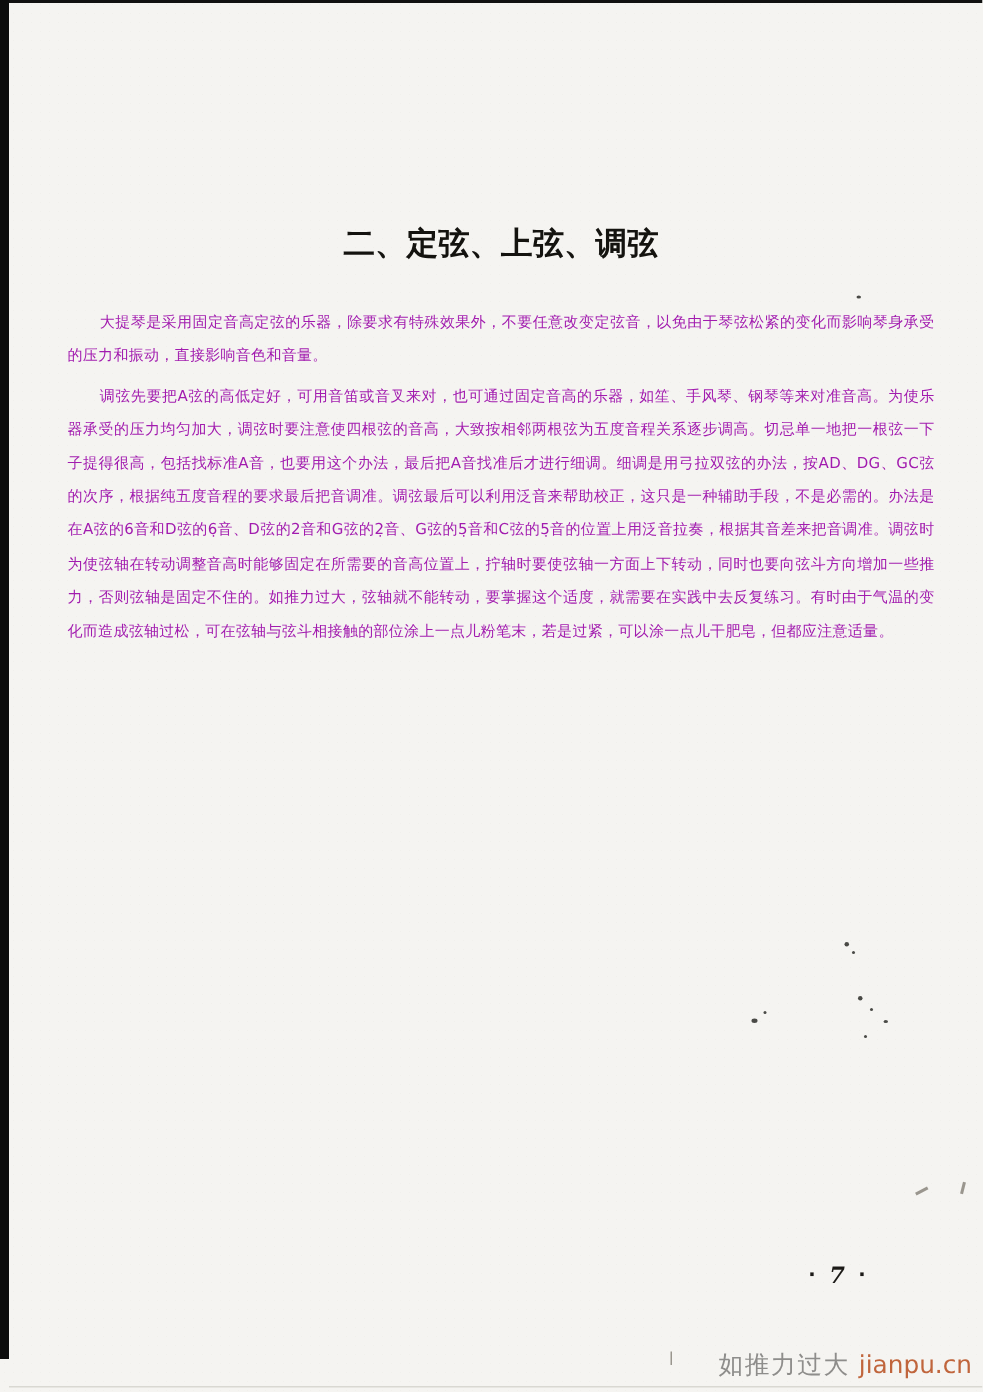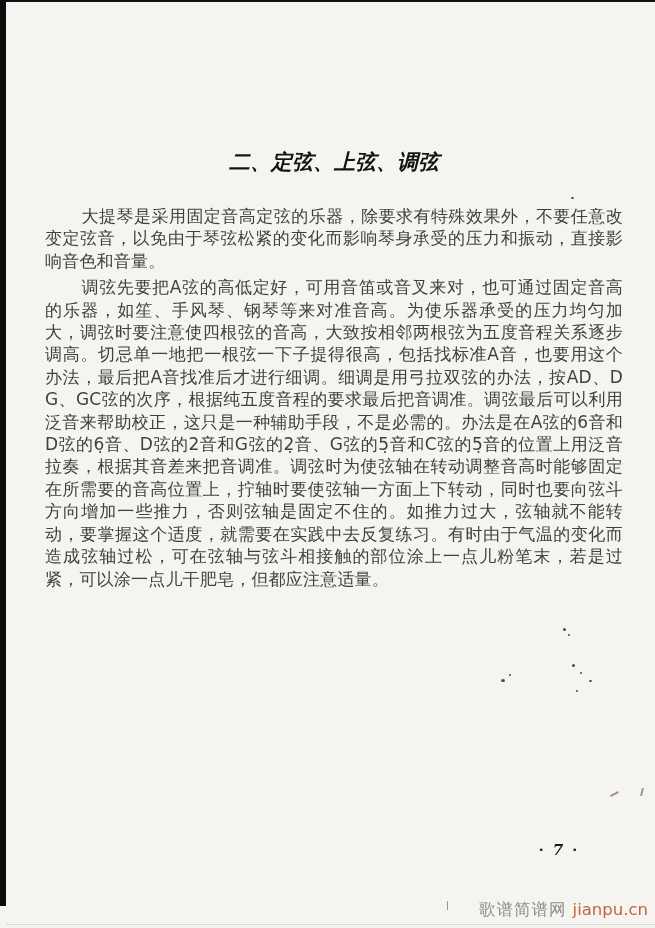--- a/index.html
+++ b/index.html
@@ -37,28 +37,27 @@
     position: absolute; left: 45px; top: 0;
     width: 578px;
   }
   .section-title {
     margin: 148px 0 0 0;
     text-align: center;
     font-size: 21px;
     font-weight: bold;
     letter-spacing: 0px;
     color: #14130f;
-    font-style: italic;
   }
   .body-text { margin-top: 29px; }
   .para {
     margin: 0 0 4px 0;
-    font-size: 17px;
+    font-size: 10px;
     line-height: 22.4px;
-    color: #404040;
+    color: #a21caf;
     text-align: justify;
     text-indent: 2.15em;
     letter-spacing: 0.2px;
     word-break: break-all;
   }
   .page-number {
     position: absolute;
     left: 528px; top: 841px;
     width: 60px;
     text-align: center;
@@ -98,21 +97,21 @@
     <p class="para">大提琴是采用固定音高定弦的乐器，除要求有特殊效果外，不要任意改变定弦音，以免由于琴弦松紧的变化而影响琴身承受的压力和振动，直接影响音色和音量。</p>
     <p class="para">调弦先要把A弦的高低定好，可用音笛或音叉来对，也可通过固定音高的乐器，如笙、手风琴、钢琴等来对准音高。为使乐器承受的压力均匀加大，调弦时要注意使四根弦的音高，大致按相邻两根弦为五度音程关系逐步调高。切忌单一地把一根弦一下子提得很高，包括找标准A音，也要用这个办法，最后把A音找准后才进行细调。细调是用弓拉双弦的办法，按AD、DG、GC弦的次序，根据纯五度音程的要求最后把音调准。调弦最后可以利用泛音来帮助校正，这只是一种辅助手段，不是必需的。办法是在A弦的6音和D弦的6̣音、D弦的2音和G弦的2̣音、G弦的5̣音和C弦的5̣音的位置上用泛音拉奏，根据其音差来把音调准。调弦时为使弦轴在转动调整音高时能够固定在所需要的音高位置上，拧轴时要使弦轴一方面上下转动，同时也要向弦斗方向增加一些推力，否则弦轴是固定不住的。如推力过大，弦轴就不能转动，要掌握这个适度，就需要在实践中去反复练习。有时由于气温的变化而造成弦轴过松，可在弦轴与弦斗相接触的部位涂上一点儿粉笔末，若是过紧，可以涂一点儿干肥皂，但都应注意适量。</p>
   </div>
 </div>
 
 <div class="page-number">
   <span class="orn">·</span><span class="num">7</span><span class="orn">·</span>
 </div>
 
 <div class="watermark">
-  <span class="wm-name">歌谱简谱网</span><span class="wm-url">jianpu.cn</span>
+  <span class="wm-name">如推力过大</span><span class="wm-url">jianpu.cn</span>
 </div>
 
 <div class="speck" style="left:571px; top:197px; width:3px; height:2px;"></div>
 <div class="speck" style="left:563px; top:628px; width:3px; height:3px;"></div>
 <div class="speck" style="left:568px; top:634px; width:2px; height:2px;"></div>
 <div class="speck" style="left:501px; top:679px; width:4px; height:3px;"></div>
 <div class="speck" style="left:509px; top:674px; width:2px; height:2px;"></div>
 <div class="speck" style="left:572px; top:664px; width:3px; height:3px;"></div>
 <div class="speck" style="left:580px; top:672px; width:2px; height:2px;"></div>
 <div class="speck" style="left:589px; top:680px; width:3px; height:2px;"></div>

